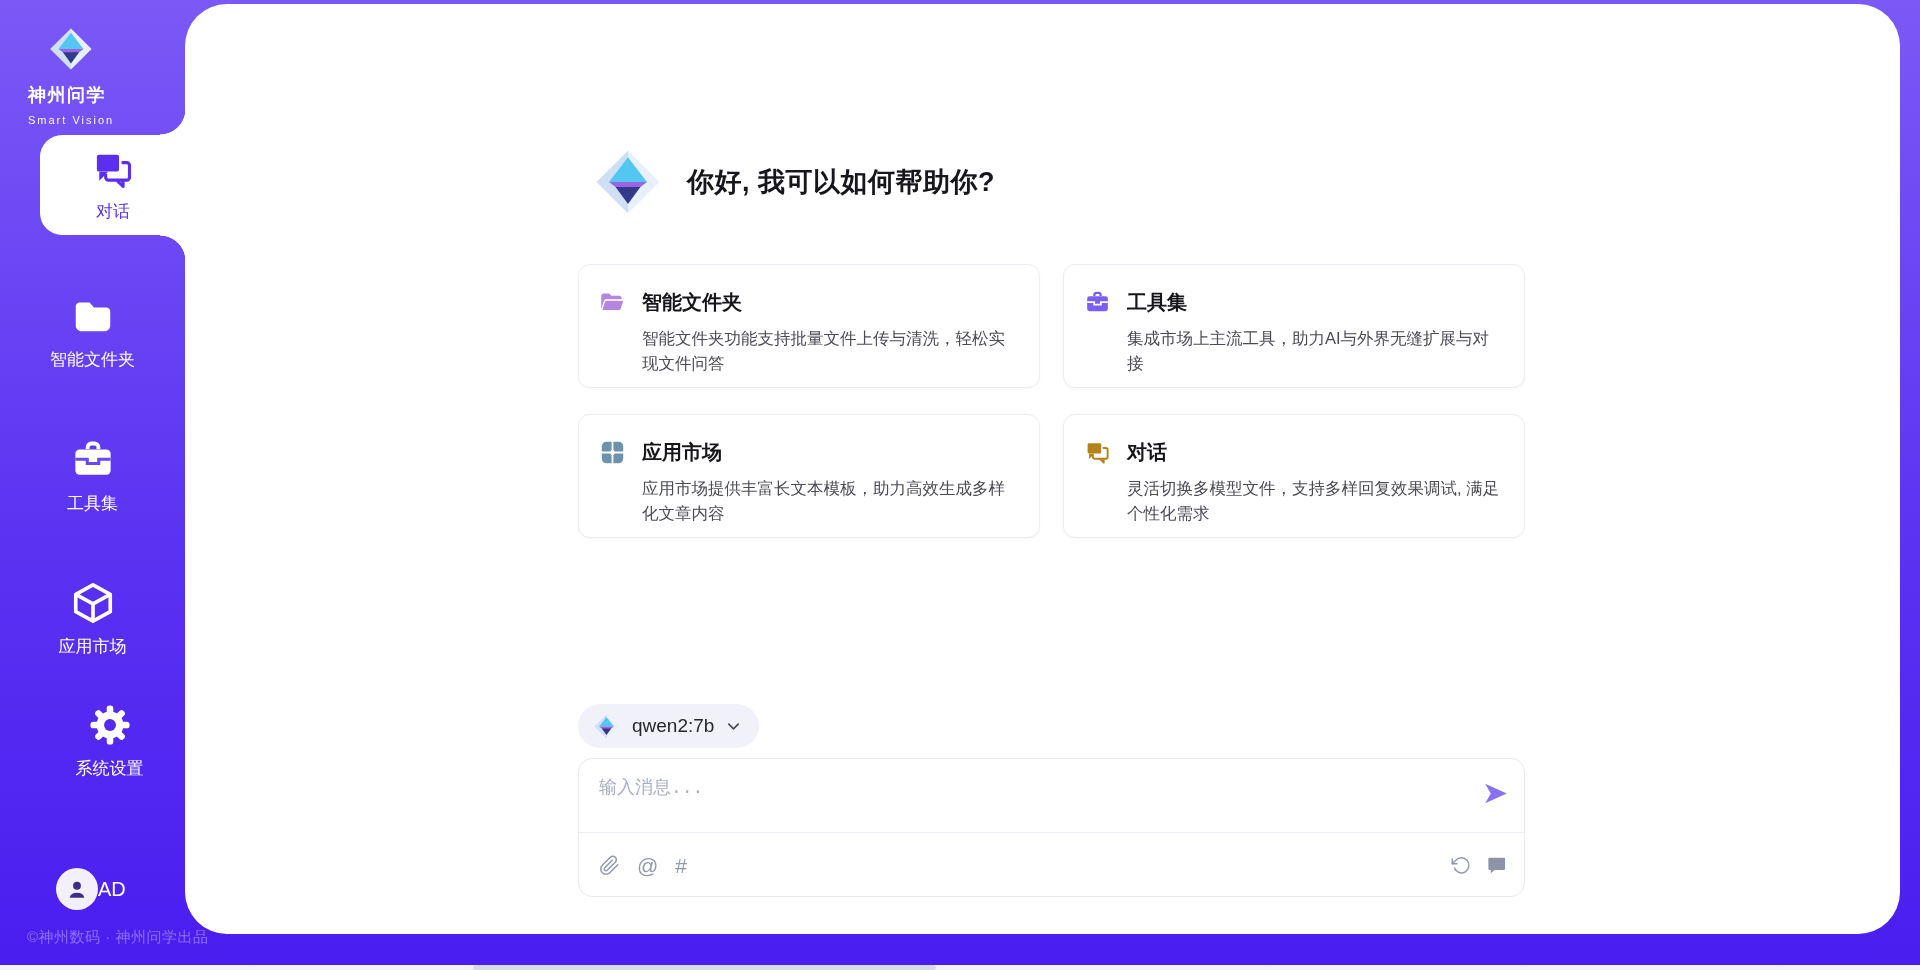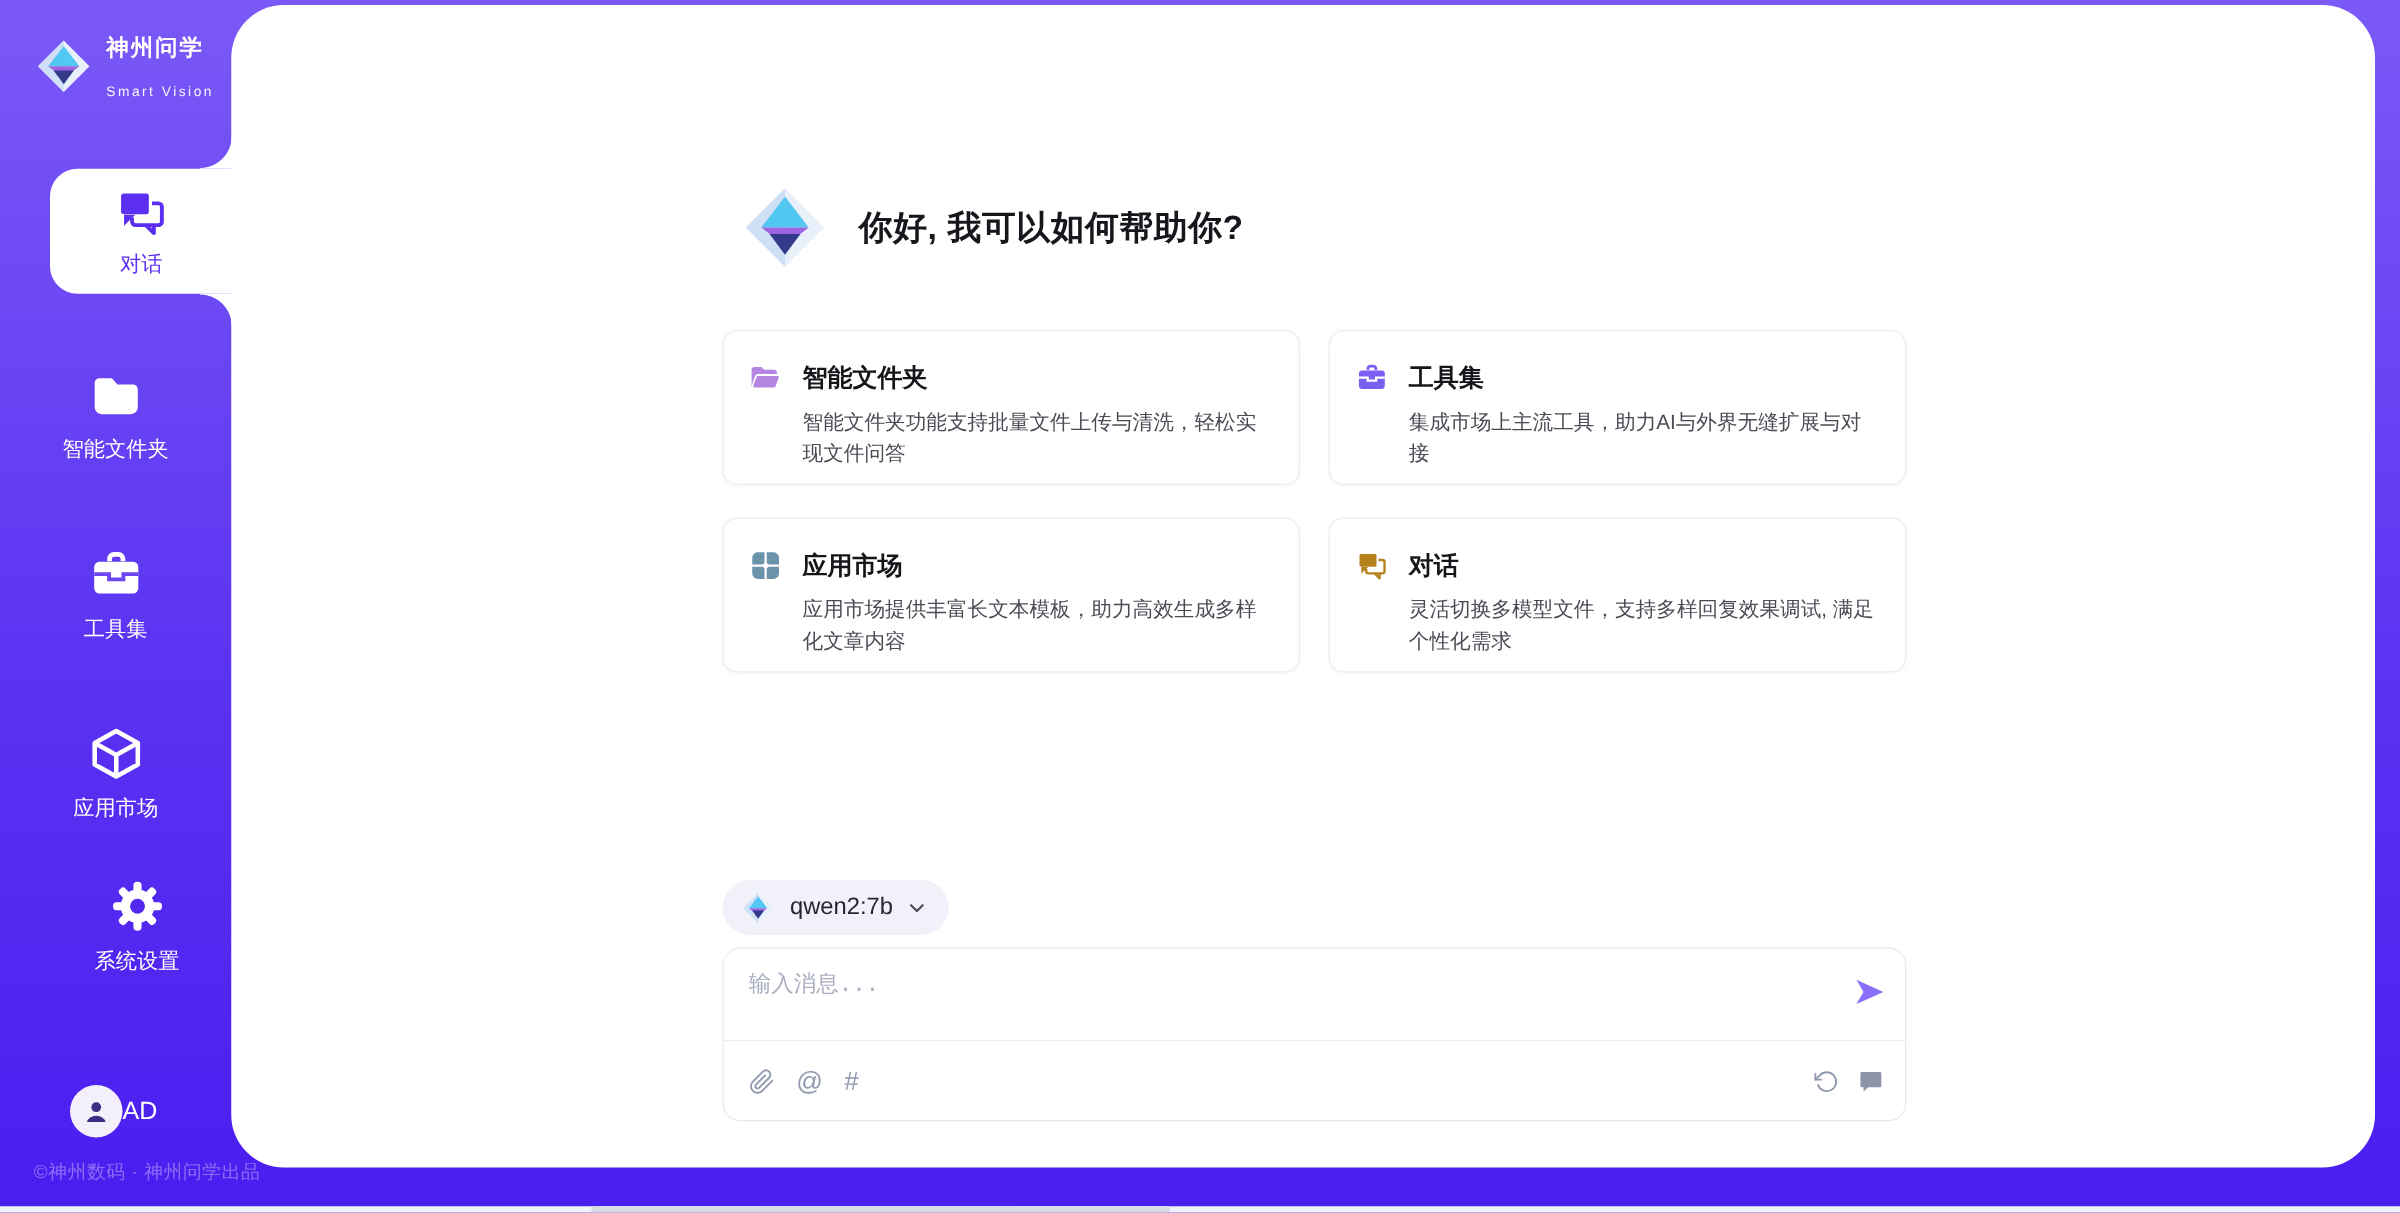--- a/index.html
+++ b/index.html
@@ -10,24 +10,24 @@
   }
   .app { position:relative; width:1920px; height:970px; }
 
   
   .panel {
     position:absolute; left:185px; top:4px; width:1715px; height:930px;
     background:#ffffff; border-radius:42px; z-index:1;
   }
 
   
-  .logo { position:absolute; left:28px; top:26px; display:flex; align-items:center; gap:11px; z-index:3; }
+  .logo { position:absolute; left:28px; top:26px; display:flex; align-items:center; gap:11px; z-index:3;flex-direction:column; }
   .logo-text { display:flex; flex-direction:column; color:#fff; }
   .logo-cn { font-size:18px; font-weight:bold; letter-spacing:1.5px; }
-  .logo-en { font-size:11px; letter-spacing:2px; margin-top:18px; opacity:.95; }
+  .logo-en { font-size:11px; letter-spacing:2px; margin-top:7px; opacity:.95; }
 
   .nav-tab {
     position:absolute; left:40px; top:135px; width:146px; height:100px;
     background:#fff; border-radius:22px 0 0 22px; z-index:2;
     display:flex; flex-direction:column; align-items:center; justify-content:center; gap:8px;
     color:#5b2ef0; font-size:17px; cursor:pointer;
   }
   .nav-tab::before {
     content:""; position:absolute; right:0; top:-26px; width:26px; height:26px;
     background:radial-gradient(circle at 0 0, transparent 25px, #fff 25.7px);

